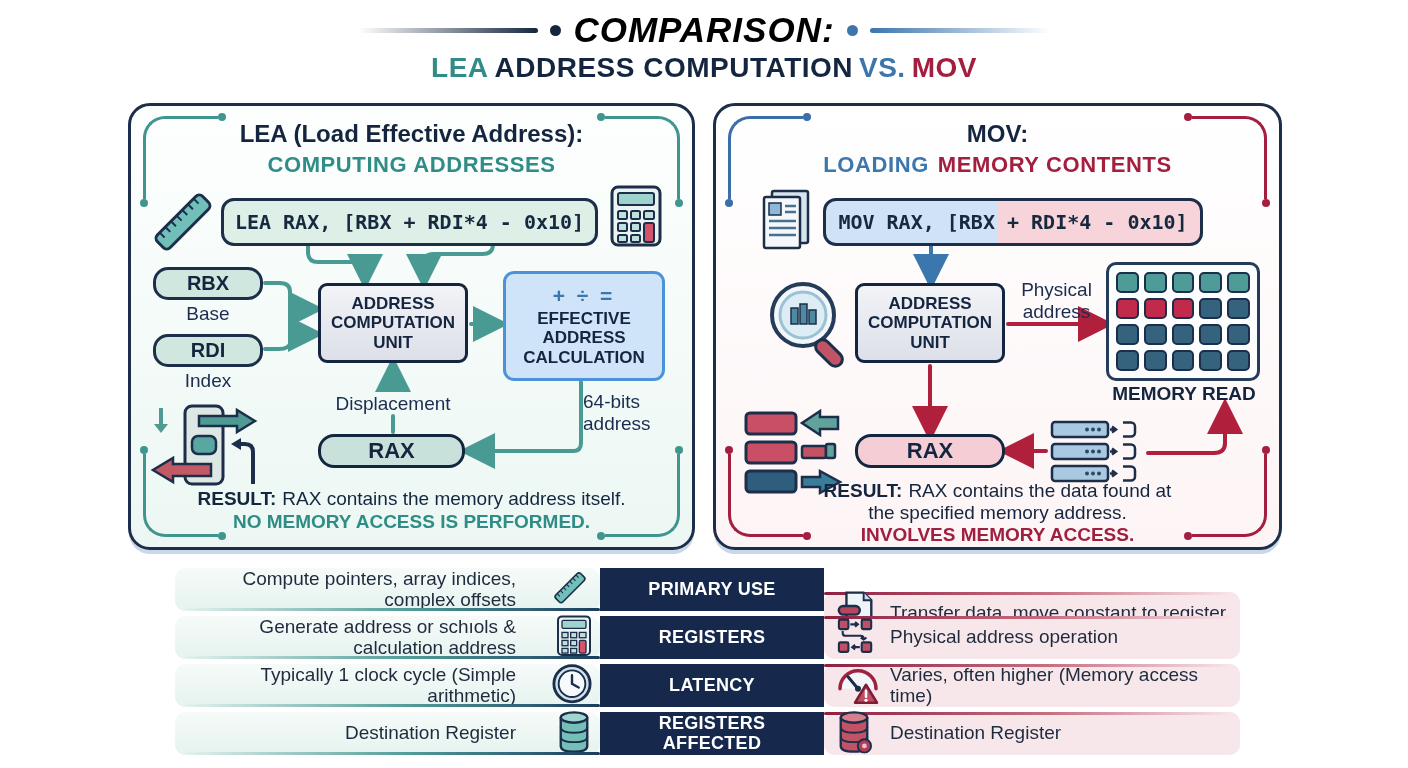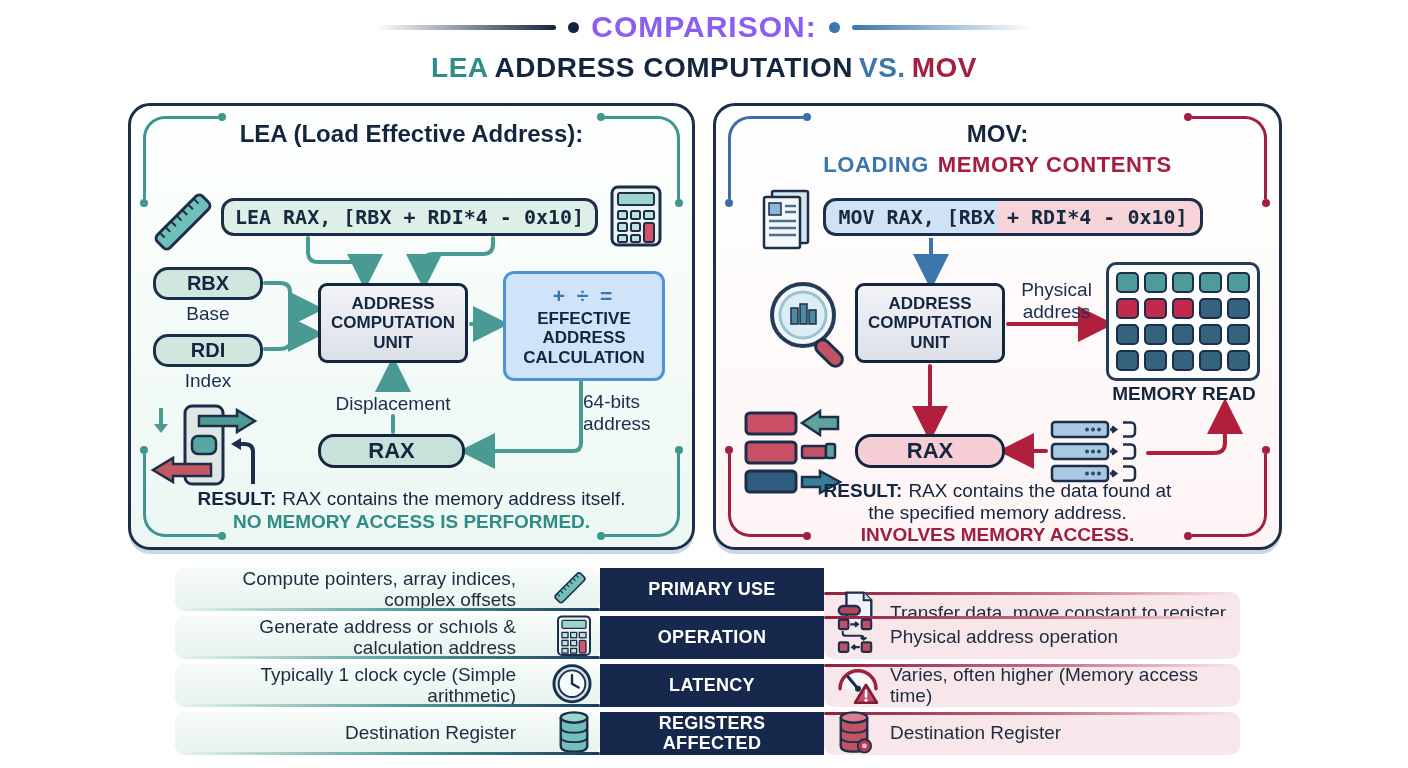--- a/index.html
+++ b/index.html
@@ -1,20 +1,20 @@
 <!DOCTYPE html>
 <html><head>
 <meta charset="utf-8">
 <style>
   html,body{margin:0;padding:0;background:#fff;}
   .canvas{position:relative;width:1408px;height:768px;background:#fff;overflow:hidden;
           font-family:"Liberation Sans",sans-serif;color:#1b2c4f;}
   
   .title-row{position:absolute;top:10px;left:0;width:100%;display:flex;align-items:center;justify-content:center;gap:12px;}
-  .title-main{font-size:30px;font-weight:800;letter-spacing:1px;color:#8b5cf6;}
+  .title-main{font-size:35px;font-weight:800;letter-spacing:1px;color:#000000;font-style:italic;}
   .tline{height:5px;width:180px;border-radius:3px;}
   .tline-l{background:linear-gradient(to right,rgba(20,38,63,0),#14263f);}
   .tline-r{background:linear-gradient(to right,#3b76ad,rgba(59,118,173,0));}
   .tdot{width:11px;height:11px;border-radius:50%;}
   .tdot-navy{background:#14263f;}
   .tdot-blue{background:#3b76ad;}
   .subtitle{position:absolute;top:52px;left:0;width:100%;display:flex;justify-content:center;gap:6px;
             font-size:28px;font-weight:800;color:#14263f;letter-spacing:.5px;}
   .t-teal{color:#2f8c86;} .t-blue{color:#3b76ad;} .t-red{color:#a31e3f;}
   
@@ -29,21 +29,21 @@
   .bk-tr{top:10px;right:12px;border-top:3.5px solid;border-right:3.5px solid;border-top-right-radius:22px;}
   .bk-tr::before{top:-6px;left:-8px;} .bk-tr::after{bottom:-8px;right:-6px;}
   .bk-bl{bottom:10px;left:12px;border-bottom:3.5px solid;border-left:3.5px solid;border-bottom-left-radius:22px;}
   .bk-bl::before{bottom:-6px;right:-8px;} .bk-bl::after{top:-8px;left:-6px;}
   .bk-br{bottom:10px;right:12px;border-bottom:3.5px solid;border-right:3.5px solid;border-bottom-right-radius:22px;}
   .bk-br::before{bottom:-6px;left:-8px;} .bk-br::after{top:-8px;right:-6px;}
   .c-teal{color:#3f968f;} .c-blue{color:#3b6ea8;} .c-red{color:#a31e3f;}
   .ph1{position:absolute;top:14px;left:0;width:100%;text-align:center;font-size:24px;font-weight:800;color:#14263f;}
   .ph2{position:absolute;top:46px;left:0;width:100%;text-align:center;font-size:22px;font-weight:800;letter-spacing:.6px;}
   .ph2-flex{display:flex;justify-content:center;gap:9px;}
-  .codebox{position:absolute;height:38px;border:3px solid #1c2e4a;border-radius:13px;box-sizing:border-box;
+  .codebox{position:absolute;height:48px;border:3px solid #1c2e4a;border-radius:13px;box-sizing:border-box;
            display:flex;align-items:center;justify-content:center;
            font-family:"DejaVu Sans Mono",monospace;font-weight:bold;font-size:20px;color:#17293f;}
   .code-left{left:90px;top:92px;width:377px;background:#ddefe7;}
   .code-right{left:107px;top:92px;width:380px;background:linear-gradient(90deg,#cfe2f6 0%,#cfe2f6 46%,#f7d4da 46%,#f7d4da 100%);}
   .regbox{position:absolute;width:110px;height:33px;border:3px solid #1c2e4a;border-radius:15px;background:#cfe7df;
           display:flex;align-items:center;justify-content:center;font-size:20px;font-weight:800;color:#14263f;box-sizing:border-box;}
   .reglabel{position:absolute;width:110px;text-align:center;font-size:19px;color:#1b2c4f;}
   .acubox{position:absolute;width:150px;height:80px;border:3px solid #14263f;border-radius:9px;
           background:linear-gradient(180deg,#f2f3f7 0%,#dde0e9 100%);display:flex;align-items:center;justify-content:center;
           text-align:center;font-size:17px;font-weight:800;color:#14263f;line-height:1.15;box-sizing:border-box;padding:4px;}
@@ -103,20 +103,21 @@
     <span class="t-red">MOV</span>
   </div>
 
   <div class="panel panel-left">
     <div class="bracket bk-tl c-teal"></div>
     <div class="bracket bk-tr c-teal"></div>
     <div class="bracket bk-bl c-teal"></div>
     <div class="bracket bk-br c-teal"></div>
 
     <div class="ph1">LEA (Load Effective Address):</div>
+    <div class="ph2 t-teal">COMPUTING ADDRESSES</div>
 
     <svg class="conn" width="567" height="447" viewBox="0 0 567 447">
       <defs>
         <marker id="mtL" markerWidth="9" markerHeight="9" refX="5" refY="4.5" orient="auto">
           <path d="M0,0 L9,4.5 L0,9 z" fill="#4a9a94"></path>
           </marker>
       </defs>
       <g stroke="#4a9a94" stroke-width="4" fill="none" stroke-linecap="round">
         <path d="M177 132 V146 Q177 156 187 156 H224 Q234 156 234 162 V168" marker-end="url(#mtL)"></path>
         <path d="M362 132 V138 Q362 148 352 148 H303 Q293 148 293 156 V168" marker-end="url(#mtL)"></path>
@@ -358,21 +359,21 @@
             <rect x="9" y="38" width="9" height="8"></rect>
             <rect x="22" y="38" width="9" height="8"></rect>
             <rect x="9" y="50" width="9" height="7"></rect>
             <rect x="22" y="50" width="9" height="7"></rect>
           </g>
         <rect x="35" y="38" width="10" height="19" rx="2" fill="#d4556a" stroke="#1c2e4a" stroke-width="2"></rect>
       </svg>
     </span>
   </div>
   <div class="trow-center" style="top:616px">
-      <span>OPERATION</span>
+      <span>REGISTERS</span>
     </div>
   <div class="trow-right" style="top:616px">
     <span class="cell-icon-r">
       <svg width="40" height="38" viewBox="0 0 42 40">
         <g fill="#c04f66" stroke="#1c2e4a" stroke-width="2.2">
           <rect x="3" y="3" width="10" height="10" rx="1.5"></rect>
             <rect x="27" y="3" width="10" height="10" rx="1.5"></rect>
           <rect x="3" y="27" width="10" height="10" rx="1.5"></rect>
             <rect x="27" y="27" width="10" height="10" rx="1.5"></rect>
         </g>

